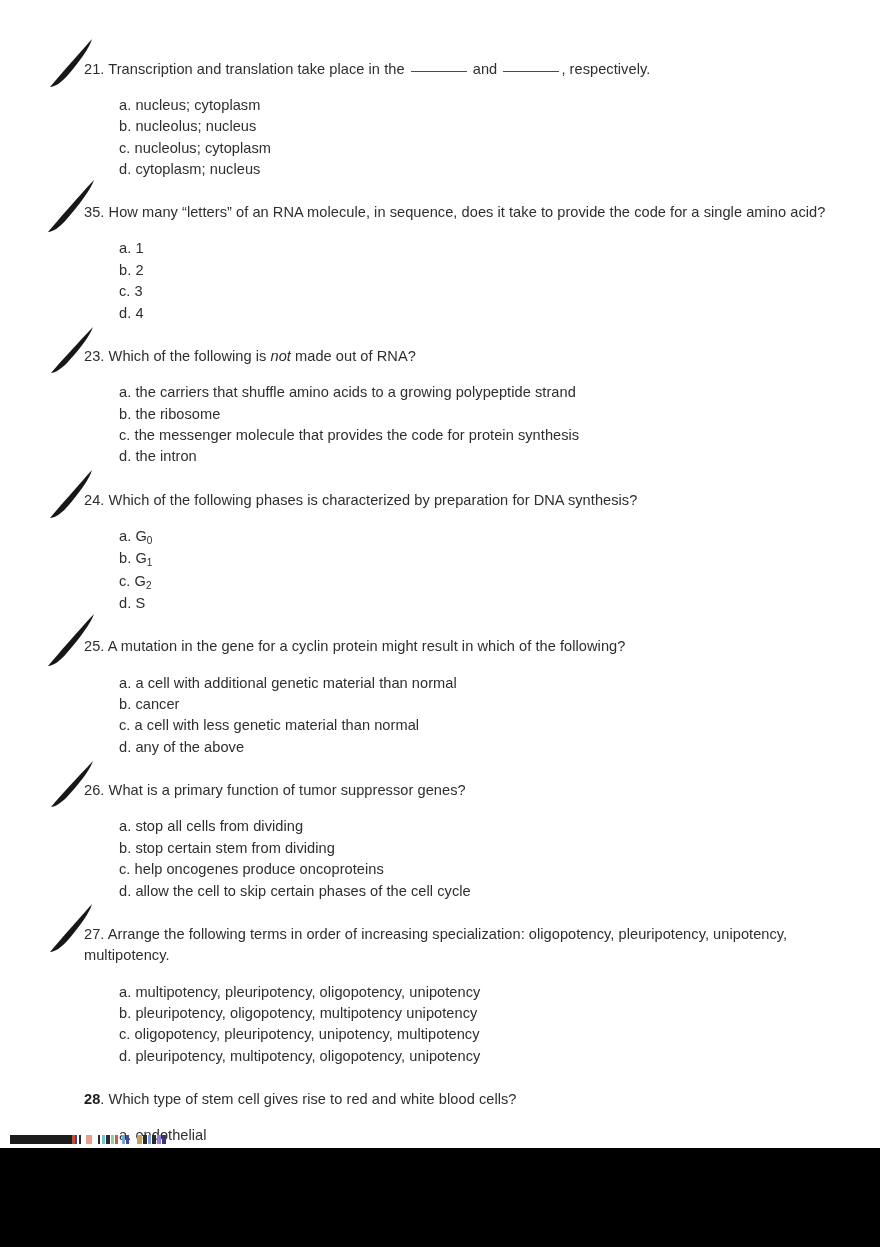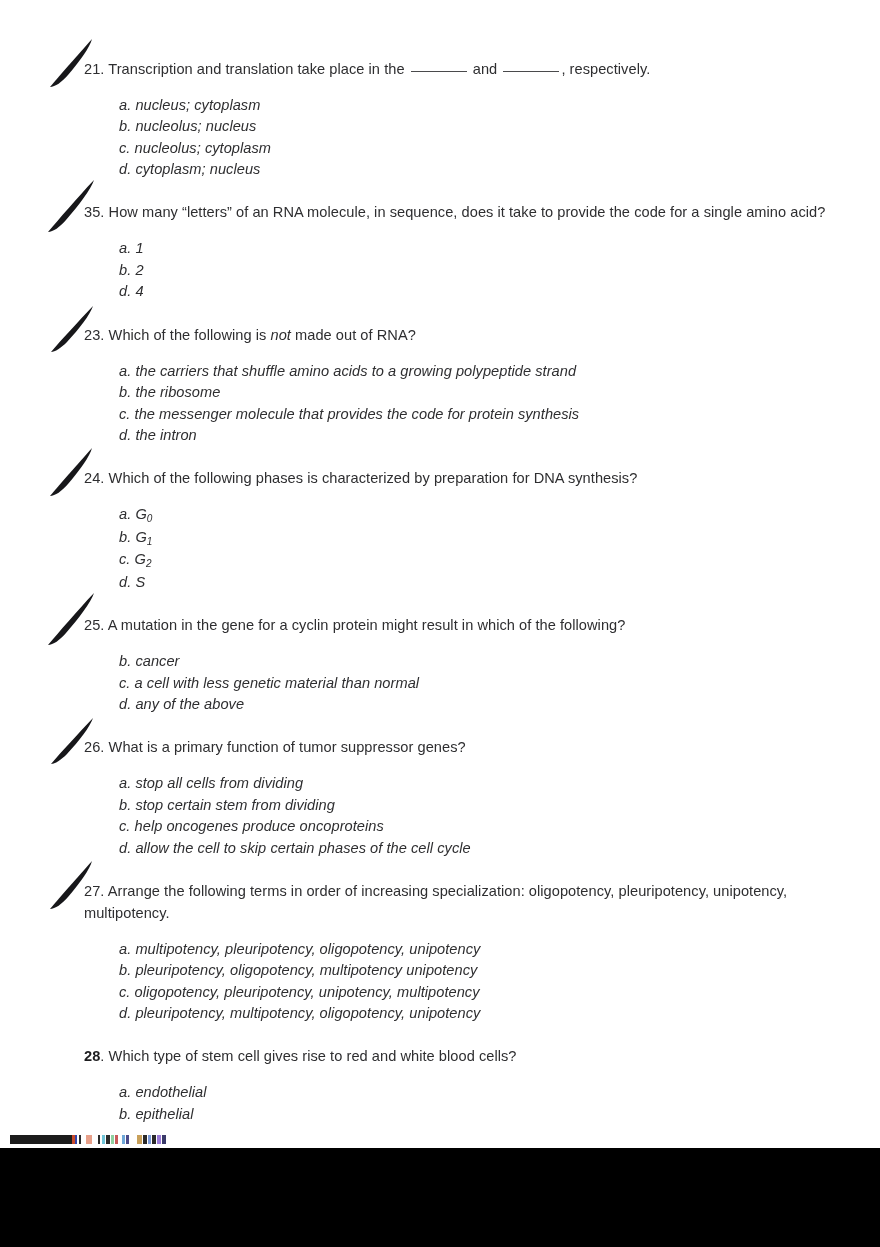--- a/index.html
+++ b/index.html
@@ -76,21 +76,20 @@
     list-style: none;
     margin: 3px 0 0 0;
     padding: 0 0 0 35px;
   }
   .options li {
     font-size: 14.6px;
     line-height: 21.4px;
     color: #2e2e30;
     letter-spacing: 0.05px;
     white-space: nowrap;
-    font-style: italic;
   }
   .options li sub {
     font-size: 10px;
     vertical-align: baseline;
     position: relative;
     top: 3px;
   }
 
   
   .pen-mark {
@@ -155,20 +154,21 @@
         <div class="question-block">
           <div class="pen-mark" style="left: -38px; top: -28px;">
             <svg width="54" height="64" viewBox="0 0 54 64">
               <path d="M 2 58 C 13 45, 31 24, 48 6 C 45 15, 33 31, 20 46 C 14 53, 7 58, 2 58 Z" class="pen-stroke"></path>
             </svg>
           </div>
           <p class="q-stem"><span class="q-num">35</span><span>. How many “letters” of an RNA molecule, in sequence, does it take to provide the code for a single amino acid?</span></p>
           <ul class="options">
             <li><span>a.</span> <span>1</span></li>
             <li><span>b.</span> <span>2</span></li>
+            <li><span>c.</span> <span>3</span></li>
             <li><span>d.</span> <span>4</span></li>
           </ul>
         </div>
         <div class="question-block">
           <div class="pen-mark" style="left: -38px; top: -28px;">
             <svg width="54" height="64" viewBox="0 0 54 64">
               <path d="M 5 55 C 16 42, 32 25, 47 9 C 44 18, 33 32, 21 45 C 15 51, 9 55, 5 55 Z" class="pen-stroke"></path>
             </svg>
           </div>
           <p class="q-stem"><span class="q-num">23</span><span>. Which of the following is </span><em>not</em><span> made out of RNA?</span></p>
@@ -194,20 +194,21 @@
           </ul>
         </div>
         <div class="question-block">
           <div class="pen-mark" style="left: -38px; top: -28px;">
             <svg width="54" height="64" viewBox="0 0 54 64">
               <path d="M 2 58 C 13 45, 31 24, 48 6 C 45 15, 33 31, 20 46 C 14 53, 7 58, 2 58 Z" class="pen-stroke"></path>
             </svg>
           </div>
           <p class="q-stem"><span class="q-num">25</span><span>. A mutation in the gene for a cyclin protein might result in which of the following?</span></p>
           <ul class="options">
+            <li><span>a.</span> <span>a cell with additional genetic material than normal</span></li>
             <li><span>b.</span> <span>cancer</span></li>
             <li><span>c.</span> <span>a cell with less genetic material than normal</span></li>
             <li><span>d.</span> <span>any of the above</span></li>
           </ul>
         </div>
         <div class="question-block">
           <div class="pen-mark" style="left: -38px; top: -28px;">
             <svg width="54" height="64" viewBox="0 0 54 64">
               <path d="M 5 55 C 16 42, 32 25, 47 9 C 44 18, 33 32, 21 45 C 15 51, 9 55, 5 55 Z" class="pen-stroke"></path>
             </svg>

